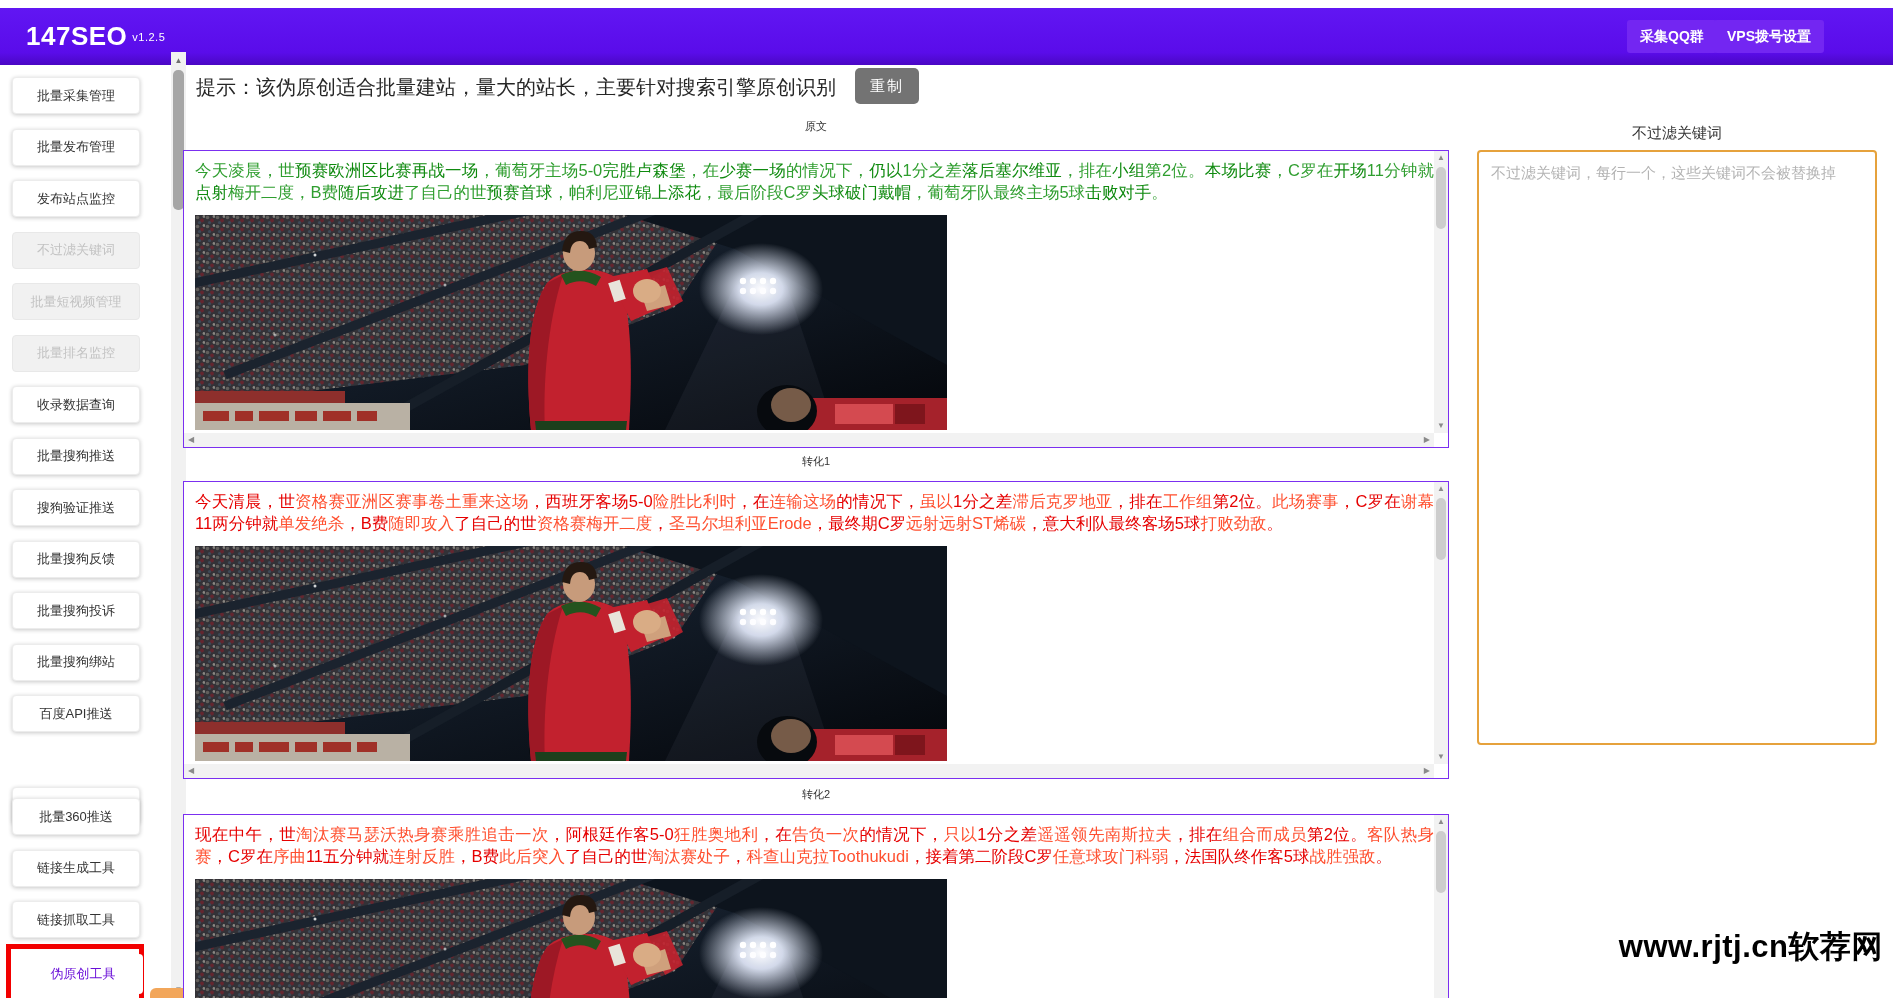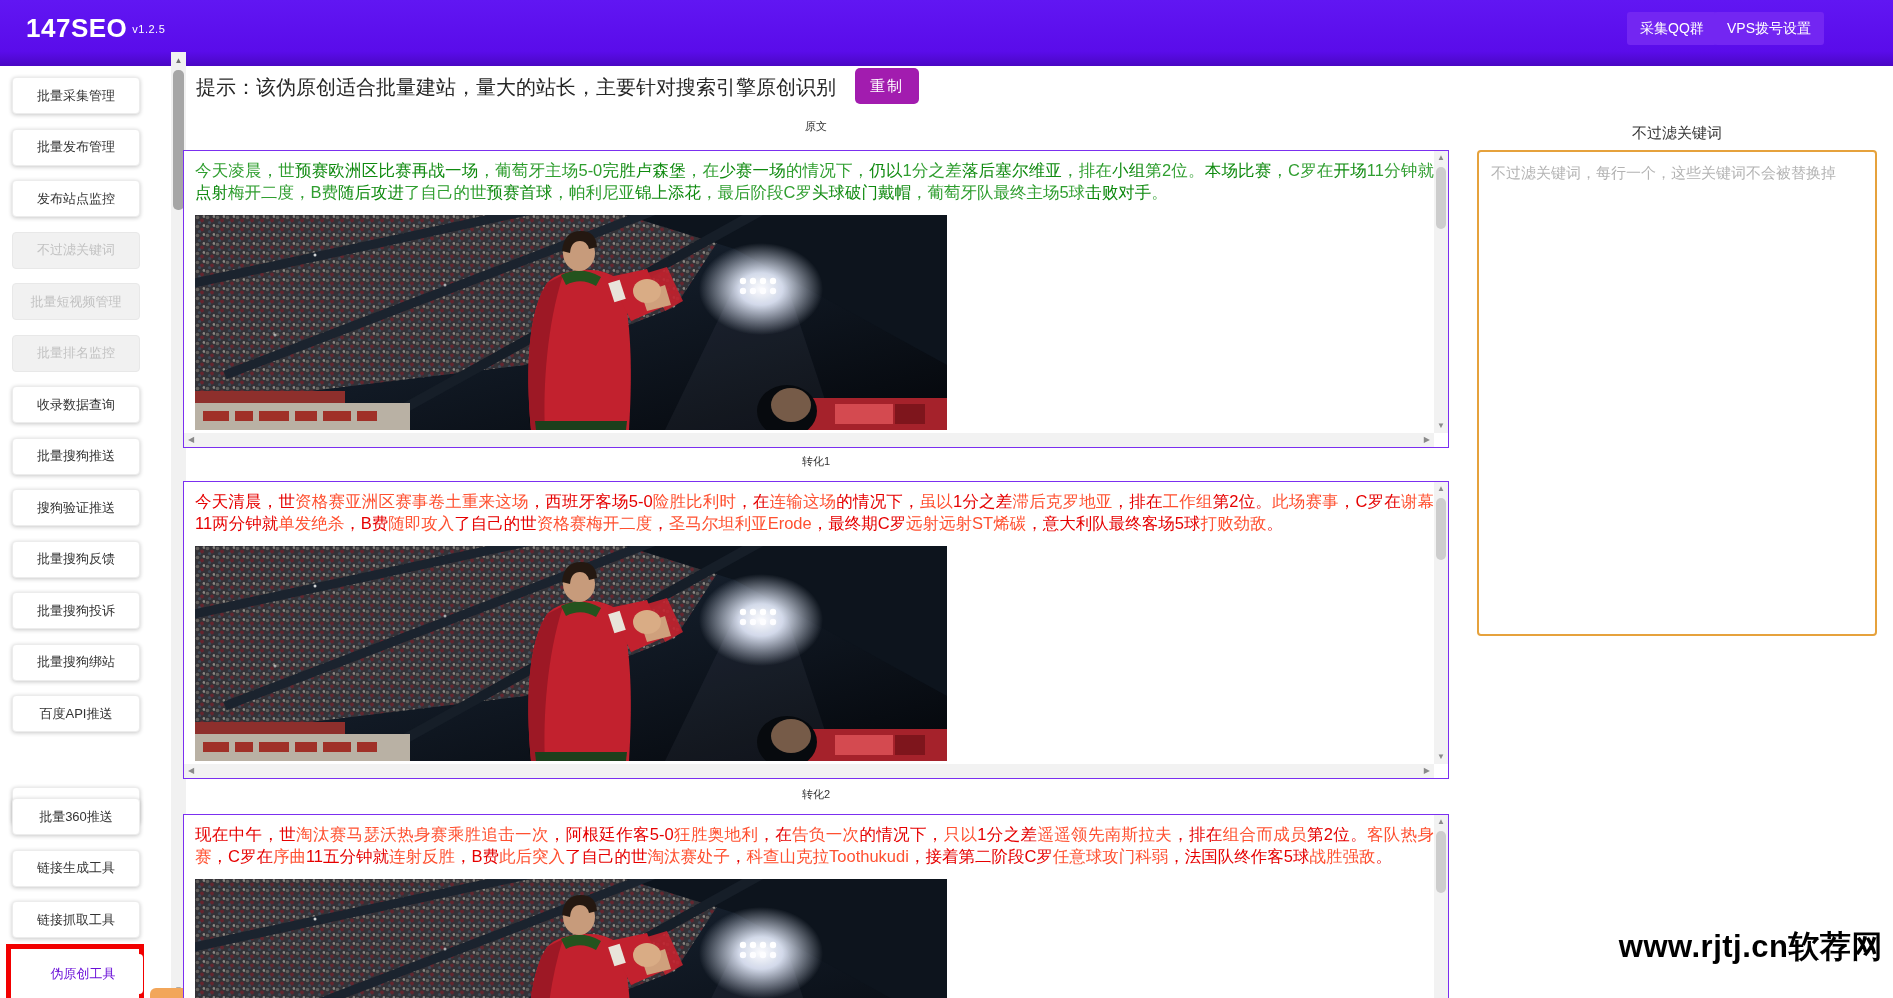--- a/index.html
+++ b/index.html
@@ -1,25 +1,25 @@
 <!DOCTYPE html>
 <html style="--panel-border: #7b2ff0; --kw-border: #e6a23c; --active-border: #f20000; --g-b: #2f9e2f; --g-h: #0f8a0f; --r-b: #e60000; --r-h: #ff5030;"><head>
 <meta charset="utf-8">
 <style>
   html,body{margin:0;padding:0;background:#fff;}
   .page{position:relative;width:1893px;height:998px;overflow:hidden;background:#fff;
         font-family:"Liberation Sans","DejaVu Sans",sans-serif;}
 
   
-  .app-header{position:absolute;left:0;top:0;width:1893px;height:66px;
+  .app-header{position:absolute;left:0;top:8px;width:1893px;height:57px;
     background:linear-gradient(180deg,#6116f3 0%,#5a0cea 78%,#4a07c4 100%);color:#fff;}
   .brand{position:absolute;left:26px;top:13px;font-size:26px;font-weight:bold;letter-spacing:0.5px;}
   .version{font-size:11px;font-weight:normal;margin-left:5px;vertical-align:4px;}
   .hnav{position:absolute;top:12px;height:33px;background:#7326f2;border-radius:3px;color:#fff;
-    font-size:14px;font-weight:normal;display:flex;align-items:center;padding:0 13px;cursor:pointer;box-sizing:border-box;}
+    font-size:14px;font-weight:bold;display:flex;align-items:center;padding:0 13px;cursor:pointer;box-sizing:border-box;}
   .hnav.qq{left:1627px;} .hnav.vps{left:1714px;}
 
   
   .side-btn{position:absolute;left:12px;width:128px;height:37px;background:#fff;
     border:1px solid #ececec;border-radius:4px;box-shadow:0 1px 4px rgba(0,0,0,0.22);
     font-size:13px;color:#333;display:flex;align-items:center;justify-content:center;cursor:pointer;box-sizing:border-box;}
   .side-btn.disabled{background:#f1f1f1;color:#c2c2c2;box-shadow:none;border-color:#e8e8e8;cursor:default;}
   .side-btn.active{color:#6a0fd8;border:none;box-shadow:none;width:120px;height:40px;background:#fff;}
   .active-outline{position:absolute;left:6px;top:944px;width:138px;height:60px;
     border:5px solid var(--active-border,#f20000);background:#fff;box-sizing:border-box;
@@ -27,21 +27,21 @@
 
   
   .main-scrollbar{position:absolute;left:171px;top:52px;width:15px;height:946px;background:#f1f1f1;}
   .main-scrollbar .sarr{position:absolute;left:0;width:15px;height:15px;font-size:8px;color:#6f6f6f;
     display:flex;align-items:center;justify-content:center;}
   .main-scrollbar .sarr.up{top:1px;} .main-scrollbar .sarr.down{bottom:1px;}
   .main-scrollbar .sthumb{position:absolute;left:2px;top:18px;width:11px;height:140px;background:#a6a6a6;border-radius:5px;}
 
   
   .hint{position:absolute;left:196px;top:74px;font-size:20px;color:#262626;}
-  .remake-btn{position:absolute;left:855px;top:68px;min-width:64px;height:36px;background:#a21caf;color:#fff;
+  .remake-btn{position:absolute;left:855px;top:68px;min-width:64px;height:36px;background:#737373;color:#fff;
     font-size:15px;border:none;border-radius:5px;display:flex;align-items:center;justify-content:center;
     cursor:pointer;letter-spacing:2px;padding:0 12px;box-sizing:border-box;}
 
   
   .panel-label{position:absolute;left:183px;width:1266px;text-align:center;font-size:11px;color:#333;}
   .article-panel{position:absolute;left:183px;width:1266px;height:298px;background:#fff;
     border:1px solid var(--panel-border,#7b2ff0);box-sizing:border-box;}
   .rich{padding:8px 14px 0 11px;font-size:16.5px;line-height:22px;text-align:justify;}
   .g-b{color:var(--g-b,#2f9e2f);} .g-h{color:var(--g-h,#0f8a0f);}
   .r-b{color:var(--r-b,#e60000);} .r-h{color:var(--r-h,#ff5030);}
@@ -49,21 +49,21 @@
   .article-image svg{width:100%;height:100%;display:block;}
   .hscroll{position:absolute;left:0;right:14px;bottom:0;height:14px;background:#f2f2f2;
     display:flex;justify-content:space-between;align-items:center;padding:0 4px;box-sizing:border-box;}
   .vscroll{position:absolute;top:0;bottom:14px;right:0;width:14px;background:#f2f2f2;
     display:flex;flex-direction:column;justify-content:space-between;align-items:center;padding:3px 0;box-sizing:border-box;}
   .scroll-arr{font-size:8px;color:#8a8a8a;line-height:1;}
   .vthumb{position:absolute;top:16px;left:2px;width:10px;height:62px;background:#cdcdcd;border-radius:5px;}
 
   
   .kw-title{position:absolute;left:1477px;top:124px;width:400px;text-align:center;font-size:15px;color:#333;}
-  .kw-box{position:absolute;left:1477px;top:150px;width:400px;height:486px;border:2px solid var(--kw-border,#e6a23c);
+  .kw-box{position:absolute;left:1477px;top:150px;width:400px;height:595px;border:2px solid var(--kw-border,#e6a23c);
     border-radius:4px;padding:10px 12px;font-size:15px;color:#444;resize:none;outline:none;
     box-sizing:border-box;background:#fff;font-family:"Liberation Sans","DejaVu Sans",sans-serif;line-height:22px;}
   .kw-box::placeholder{color:#b3b3b3;}
 
   
   .watermark{position:absolute;right:10px;top:926px;font-size:31px;font-weight:bold;color:#000;letter-spacing:0.5px;}
   .orange-stub{position:absolute;left:150px;top:988px;width:140px;height:14px;background:#f2a65a;border-radius:6px 6px 0 0;}
 </style>
 </head>
 <body>

